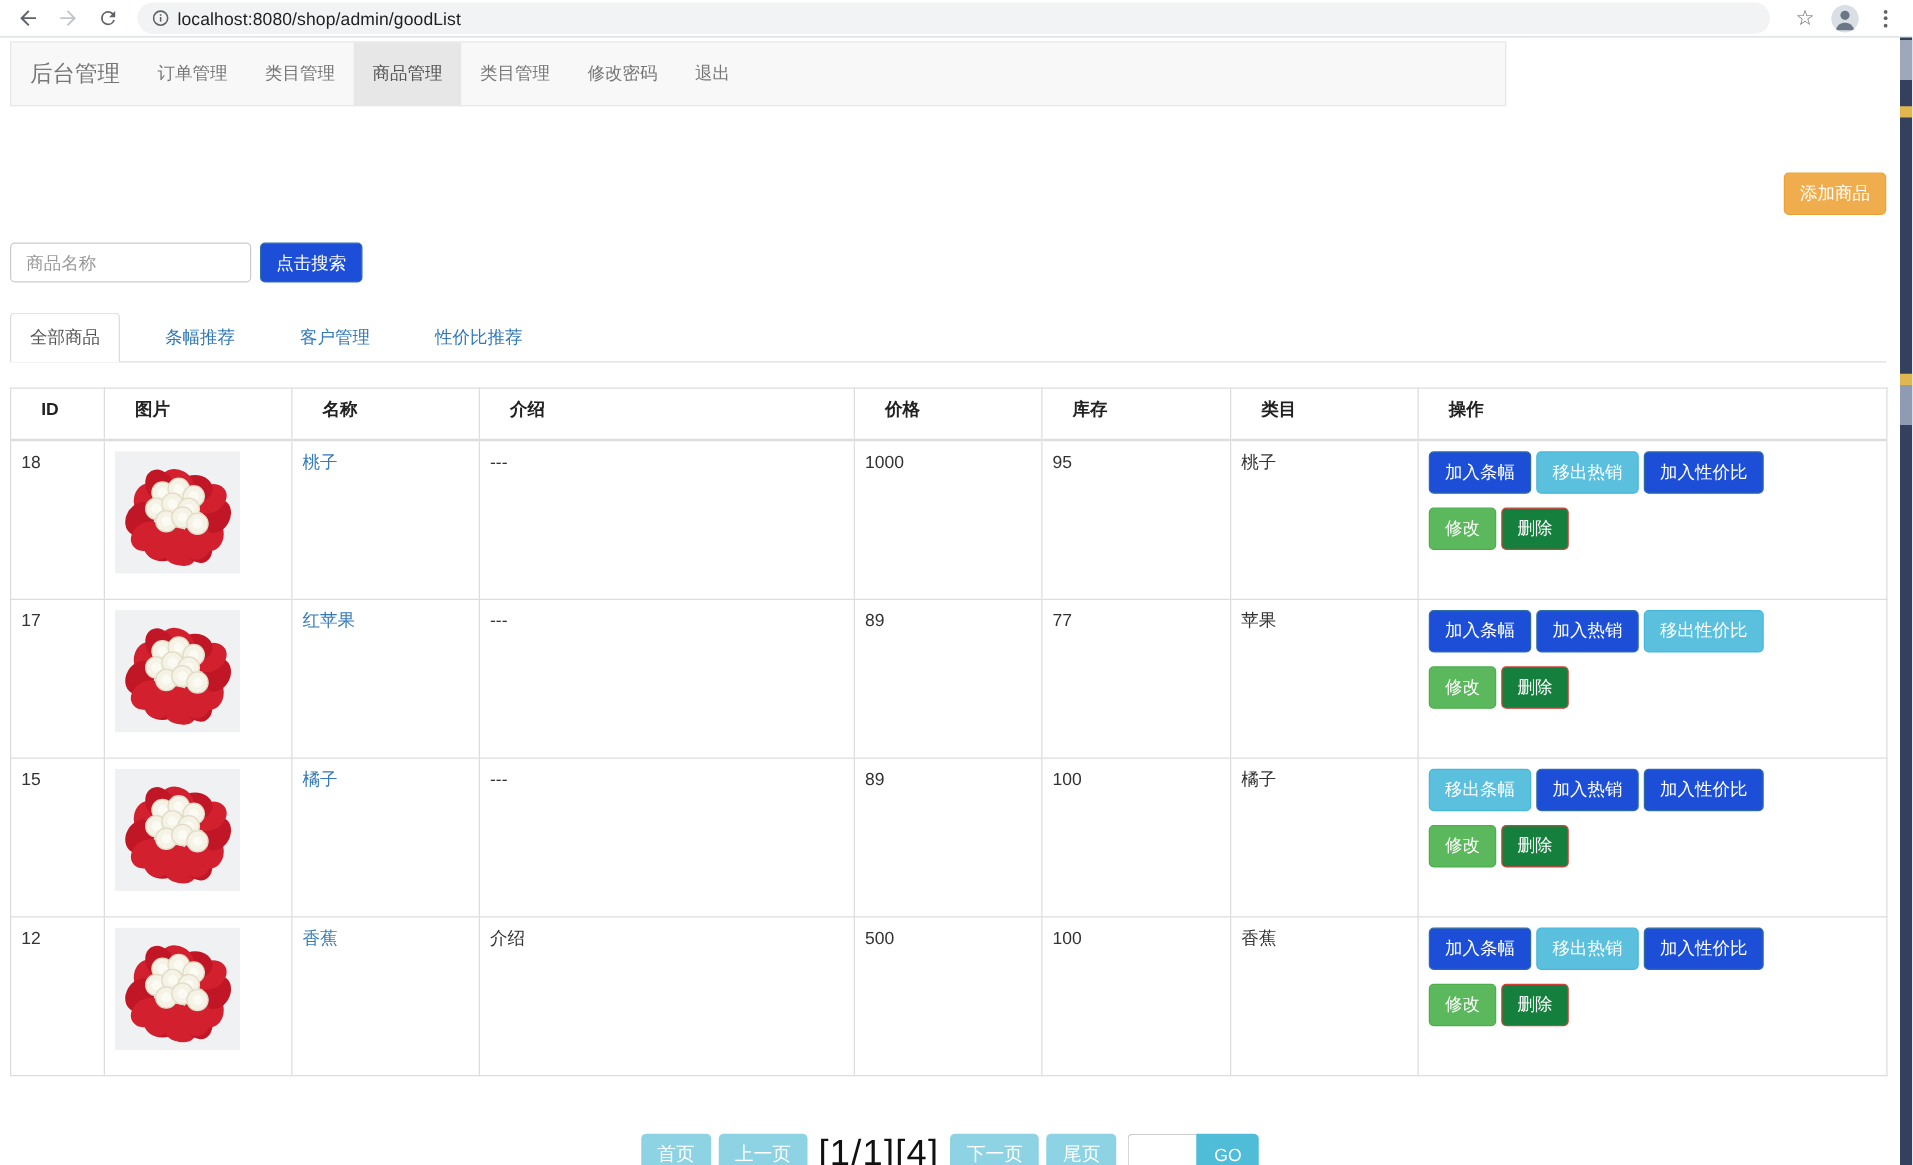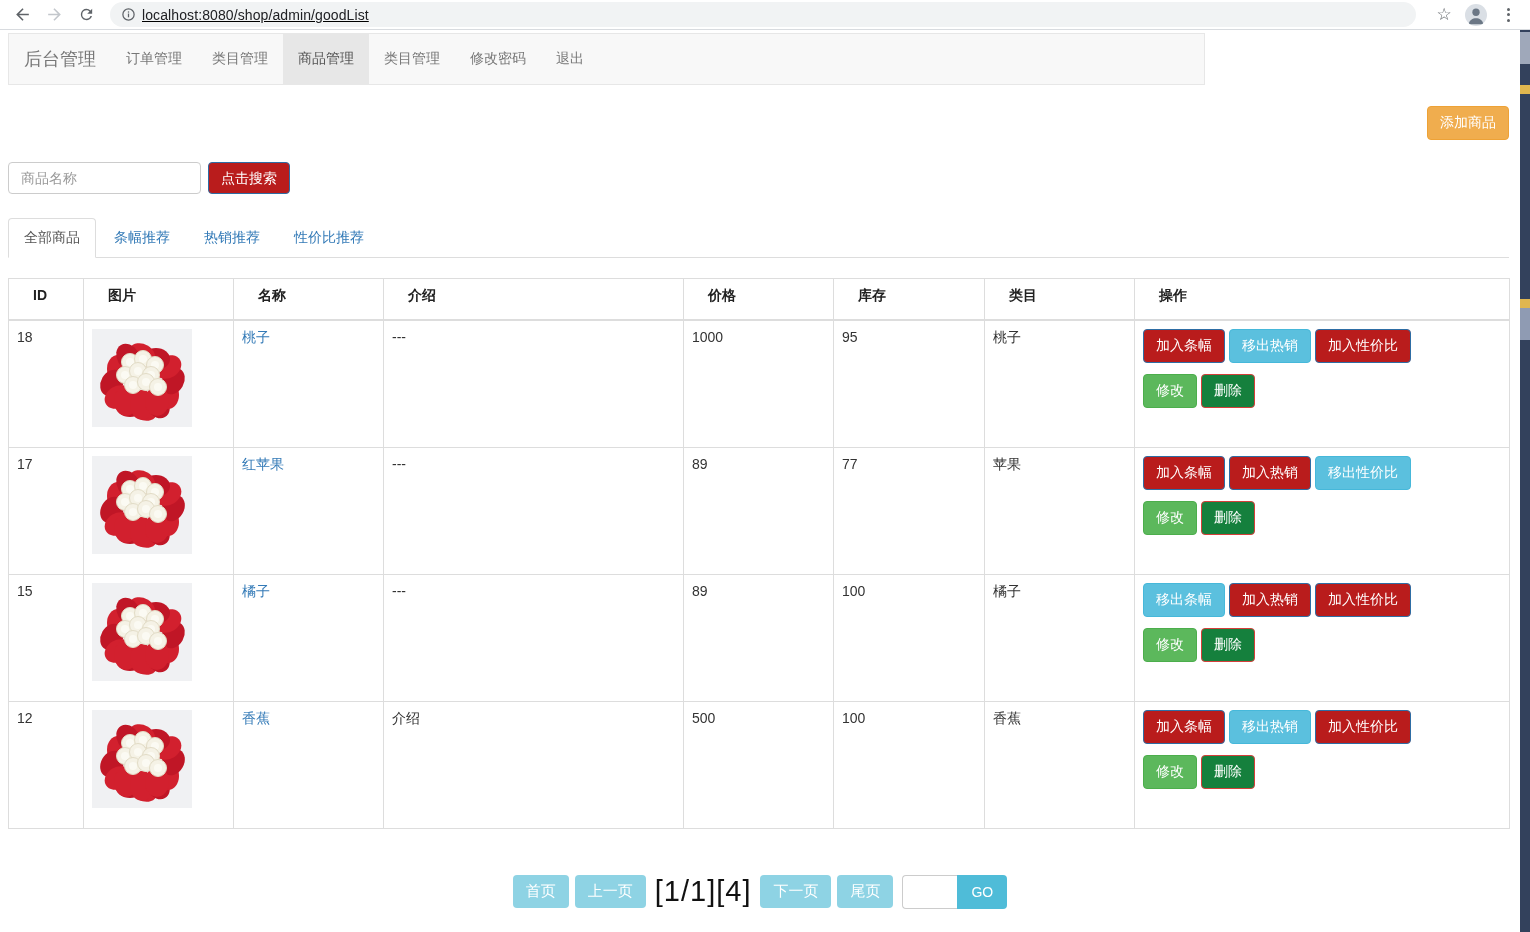--- a/index.html
+++ b/index.html
@@ -2,52 +2,52 @@
 <html><head>
 <meta charset="utf-8">
 <style>
   * { box-sizing: border-box; margin: 0; padding: 0; }
   body { font-family: "Liberation Sans", sans-serif; background:#fff; }
   .page { position:relative; width:1530px; height:932px; background:#fff; overflow:hidden; }
 
   
   .chrome { height:30px; display:flex; align-items:center; background:#fff; border-bottom:1px solid #d8dbdf; padding:0 6px; }
   .chrome-btn { width:32px; height:28px; display:flex; align-items:center; justify-content:center; cursor:pointer; flex:0 0 auto; }
-  .url-pill { flex:1; height:25px; margin:0 12px 0 8px; background:#f1f3f4; border-radius:13px; display:flex; align-items:center; padding:0 4px;text-decoration:underline; }
+  .url-pill { flex:1; height:25px; margin:0 12px 0 8px; background:#f1f3f4; border-radius:13px; display:flex; align-items:center; padding:0 4px; }
   .url-pill .info-wrap { width:28px; display:flex; justify-content:center; cursor:pointer; }
   .url-text { font-size:14px; color:#202124; letter-spacing:.1px; }
   .avatar-circle { width:22px; height:22px; border-radius:50%; overflow:hidden; background:#dadfe5; display:flex; align-items:center; justify-content:center; cursor:pointer; }
   .dots { display:flex; flex-direction:column; gap:2.5px; align-items:center; cursor:pointer; }
   .dots i { width:3px; height:3px; border-radius:50%; background:#5f6368; }
   .star-glyph { font-size:17px; color:#5f6368; line-height:1; }
 
   
   .navbar { margin:3px 8px 0 8px; width:1197px; background:#f8f8f8; border:1px solid #e7e7e7; height:52px; display:flex; align-items:stretch; }
   .brand { padding:0 15px; font-size:18px; color:#777; display:flex; align-items:center; cursor:pointer; }
   .nav-menu { display:flex; list-style:none; }
   .nav-item { padding:0 15px; font-size:14px; color:#777; display:flex; align-items:center; cursor:pointer; }
   .nav-item.active { background:#e7e7e7; color:#555; }
 
   
   .content { padding:0 21px 0 8px; }
-  .add-row { margin-top:21px; display:flex; justify-content:flex-end; }
+  .add-row { margin-top:53px; display:flex; justify-content:flex-end; }
   .btn { display:inline-block; padding:6px 12px; font-size:14px; line-height:1.42; color:#fff; border:1px solid transparent; border-radius:4px; cursor:pointer; white-space:nowrap; background:#777; font-family:"Liberation Sans",sans-serif; }
-  .btn-primary { background:#b91c1c; border-color:#2e6da4; }
+  .btn-primary { background:#1d4ed8; border-color:#2e6da4; }
   .btn-info    { background:#5bc0de; border-color:#46b8da; }
   .btn-success { background:#5cb85c; border-color:#4cae4c; }
   .btn-danger  { background:#15803d; border-color:#d43f3a; }
   .btn-warning { background:#f0ad4e; border-color:#eea236; }
 
   .search-row { margin-top:22px; display:flex; align-items:center; }
   .search-input { width:193px; height:32px; padding:6px 12px; font-size:14px; color:#555; border:1px solid #ccc; border-radius:4px; outline:none; font-family:"Liberation Sans",sans-serif; }
   .search-input::placeholder { color:#999; }
   .search-btn { margin-left:7px; height:32px; }
 
   .tabs { margin-top:24px; display:flex; border-bottom:1px solid #ddd; list-style:none; }
-  .tab { padding:10px 15px; font-size:14px; color:#337ab7; cursor:pointer; border:1px solid transparent; border-radius:4px 4px 0 0; margin-bottom:-1px; margin-right:2px; }
+  .tab { padding:10px 15px; font-size:14px; color:#337ab7; cursor:pointer; border:1px solid transparent; border-radius:4px 4px 0 0; margin-bottom:-1px; margin-right:20px; }
   .tab.active { color:#555; background:#fff; border-color:#ddd #ddd #fff #ddd; cursor:default; }
 
   
   table.goods { margin-top:20px; width:100%; border-collapse:collapse; table-layout:fixed; }
   .goods th, .goods td { border:1px solid #ddd; padding:8px; text-align:left; vertical-align:top; font-size:14px; color:#333; }
   .goods thead th { font-weight:bold; height:42px; border-bottom-width:2px; color:#222;padding-left:24px; }
   .goods tbody tr { height:127px; }
   .name-link { color:#337ab7; cursor:pointer; text-decoration:none; }
   .action-line { white-space:nowrap; }
   .action-line .btn { margin-right:4px; }
@@ -152,21 +152,21 @@
     </div>
 
     <div class="search-row">
       <input class="search-input" placeholder="商品名称" style="">
       <button class="btn btn-primary search-btn">点击搜索</button>
     </div>
 
     <ul class="tabs">
         <li class="tab active">全部商品</li>
         <li class="tab">条幅推荐</li>
-        <li class="tab">热销推荐</li>
+        <li class="tab">客户管理</li>
         <li class="tab">性价比推荐</li>
       </ul>
 
     <table class="goods">
       <colgroup>
         <col style="width:75px">
           <col style="width:150px">
           <col style="width:150px">
           <col style="width:300px">
         <col style="width:150px">

